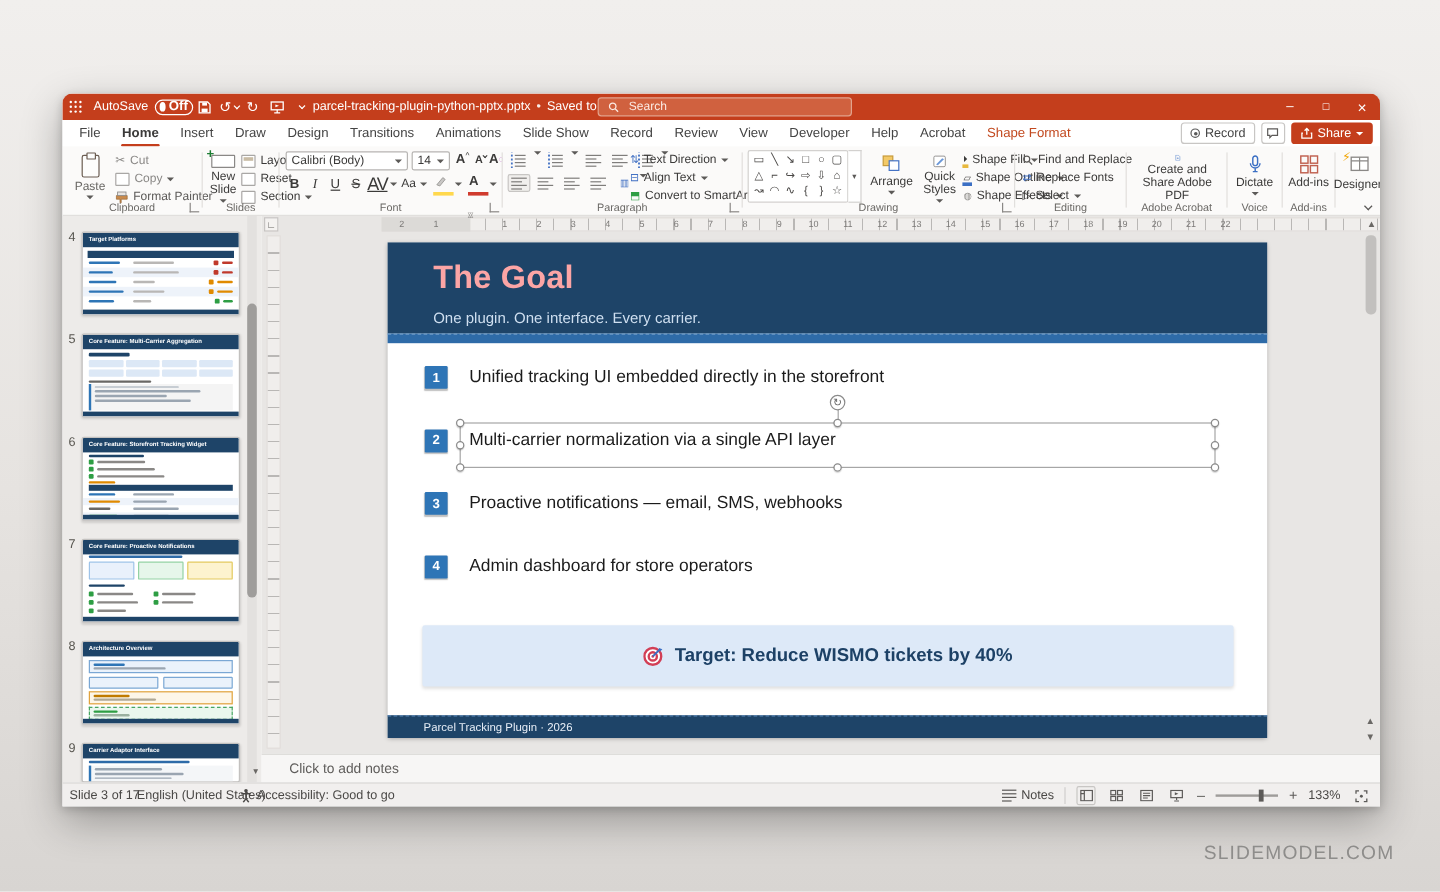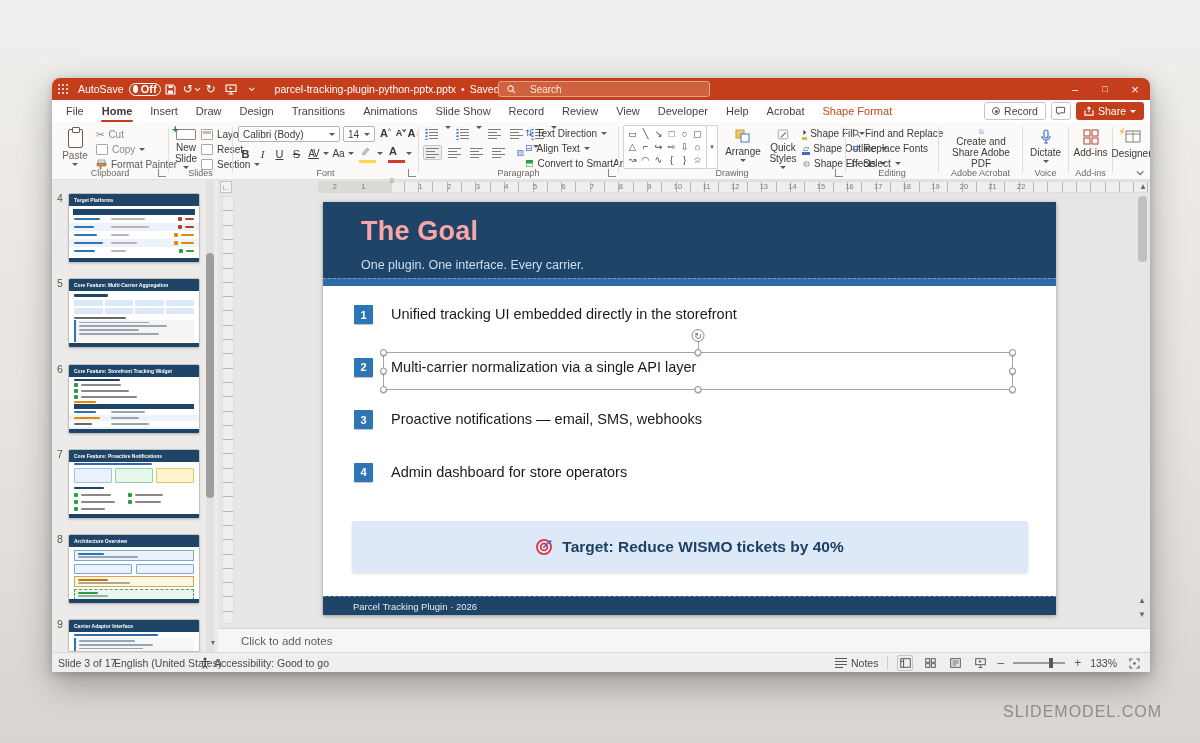--- a/index.html
+++ b/index.html
@@ -24,26 +24,26 @@
   .launcher { width:22px; height:22px; display:flex; align-items:center; justify-content:center; }
   .dots { width:11px; height:11px; display:grid; grid-template-columns:repeat(3,1fr); gap:1.5px; }
   .dots i { background:#fff; border-radius:50%; width:2.2px; height:2.2px; }
   .autosave { display:flex; align-items:center; gap:5px; margin-left:4px; }
   .toggle { width:32px; height:13px; border:1px solid #fff; border-radius:7px; display:flex; align-items:center; padding:0 3px; gap:3px; }
   .knob { width:8px; height:8px; border-radius:50%; background:#fff; }
   .toggle span { font-size:11px; font-weight:bold; }
   .tb-ic { width:20px; height:22px; display:flex; align-items:center; justify-content:center; color:#fff; font-size:12px; }
   .tb-ic svg { display:block; }
   .chev { display:inline-block; width:5px; height:5px; border-right:1.3px solid currentColor; border-bottom:1.3px solid currentColor; transform:rotate(45deg) translateY(-1px); }
-  .filename { display:flex; align-items:center; gap:5px; margin-left:14px; white-space:nowrap; font-size:10.5px; }
+  .filename { display:flex; align-items:center; gap:5px; white-space:nowrap; font-size:10.5px; }
   .filename .dot { opacity:.9; }
   .searchbox {
     position:absolute; left:446px; top:3px; width:212px; height:16px;
     background:#d0613f; border:1px solid #e2a38d; border-radius:3px;
-    display:flex; align-items:center; gap:14px; padding:0 8px; color:#fbeae3; font-size:10px;
+    display:flex; align-items:center; gap:8px; padding:0 8px; color:#fbeae3; font-size:10px;
   }
   .win-ctrls { position:absolute; right:0; top:0; display:flex; height:22px; }
   .win-ctrls div { width:30px; height:22px; display:flex; align-items:center; justify-content:center; font-size:11px; color:#fff; }
   
   .tabrow { position:absolute; left:0; top:22px; width:100%; height:22px; background:#fff; display:flex; align-items:center; font-size:11px; color:#444; }
   .tab { padding:0 9px; height:22px; display:flex; align-items:center; position:relative; white-space:nowrap; }
   .tab.active { font-weight:bold; color:#3b3a39; }
   .tab.active::after { content:""; position:absolute; left:8px; right:8px; bottom:0; height:2.5px; background:#c43e1c; border-radius:2px; }
   .tab.accent { color:#c2491f; }
   .tabrow-right { position:absolute; right:6px; top:2px; display:flex; align-items:center; gap:5px; height:18px; }
@@ -370,21 +370,21 @@
         </div>
       <div class="fbtn" style="position:absolute;left:173px;top:4px;">
           <span class="ic-a">A</span>
           <span style="color:#b14ac4;font-size:7px;">◌</span>
         </div>
       <div style="position:absolute;left:5px;top:24px;display:flex;align-items:center;gap:2px;">
         <span class="fbtn" style="font-weight:bold;">B</span>
         <span class="fbtn" style="font-style:italic;font-family:'Liberation Serif',serif;">I</span>
         <span class="fbtn" style="text-decoration:underline;">U</span>
         <span class="fbtn" style="text-decoration:line-through;">S</span>
-        <span class="fbtn" style="font-size:10px;letter-spacing:-1px;">
+        <span class="fbtn" style="font-size:15px;letter-spacing:-1px;">
             <span style="text-decoration:underline;">AV</span>
           </span>
           <span class="dd"></span>
         <span class="fbtn" style="font-size:10px;">Aa</span>
           <span class="dd"></span>
         <span class="fbtn underbar" style="--bar:#ffd84d;margin-left:4px;">
           <svg width="10" height="10" viewBox="0 0 10 10">
               <path d="M2 8l5-6 2 1.5L4.5 9z" fill="#c9c7c5" stroke="#8a8886" stroke-width=".6"></path>
             </svg>
         </span>

